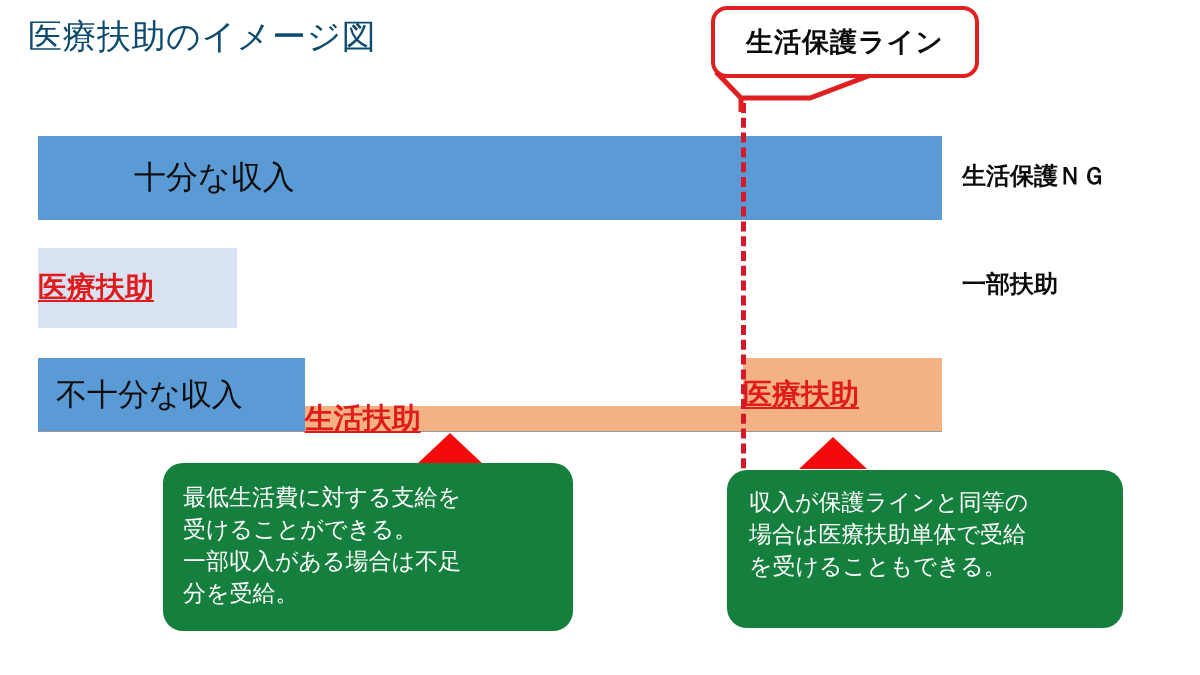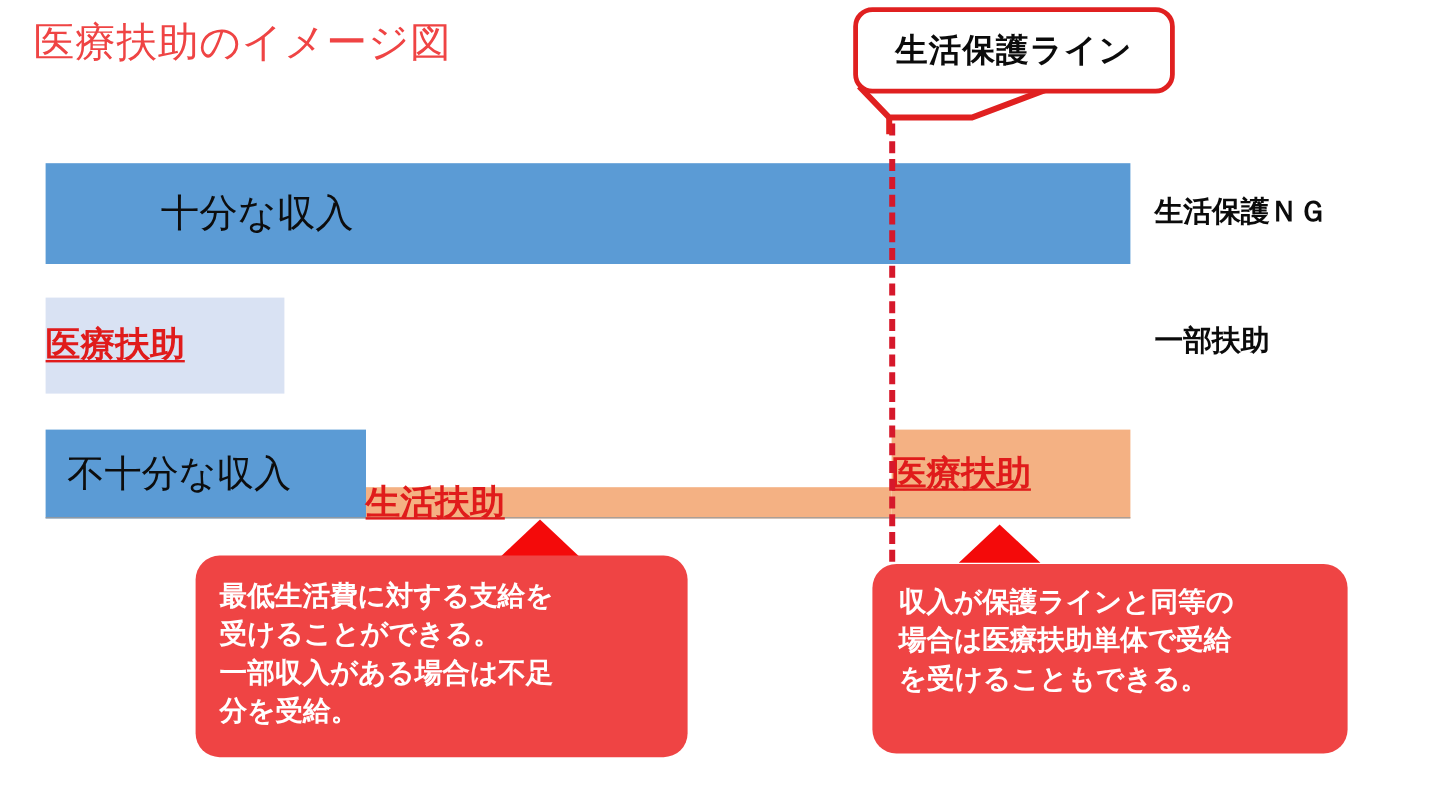--- a/index.html
+++ b/index.html
@@ -19,21 +19,21 @@
     overflow: hidden;
   }
 
   
   .page-title {
     position: absolute;
     left: 28px;
     top: 14px;
     font-size: 34px;
     line-height: 44px;
-    color: #ef4444;
+    color: #0c4a6e;
     font-weight: 400;
     letter-spacing: 0.5px;
     white-space: nowrap;
   }
 
   
   .line-callout {
     position: absolute;
     left: 711px;
     top: 6px;
@@ -133,26 +133,25 @@
     letter-spacing: 0px;
     text-align: center;
   }
   .side-label.s1 { top: 160px; }
   .side-label.s2 { top: 268px; }
   .side-label.s3 { top: 378px; }
 
   
   .note {
     position: absolute;
-    background: #ef4444;
+    background: #15803d;
     border-radius: 20px;
     box-sizing: border-box;
     z-index: 7;
     color: #ffffff;
-    font-weight: bold;
   }
   .note-text {
     position: absolute;
     left: 20px;
     top: 18px;
     right: 12px;
     font-size: 23px;
     line-height: 32px;
     color: #ffffff;
     white-space: pre-line;

